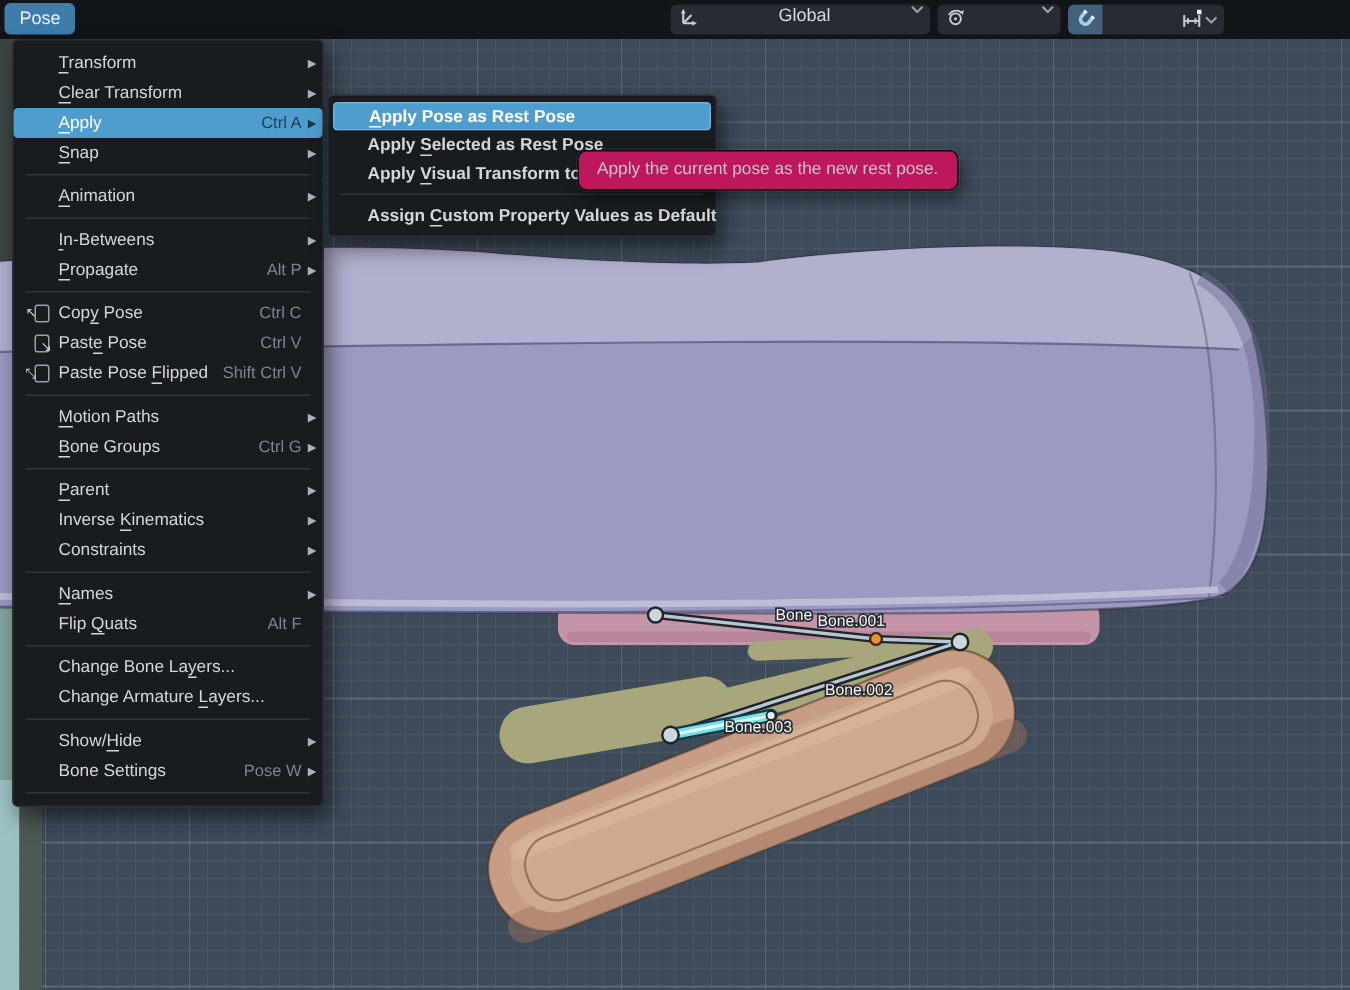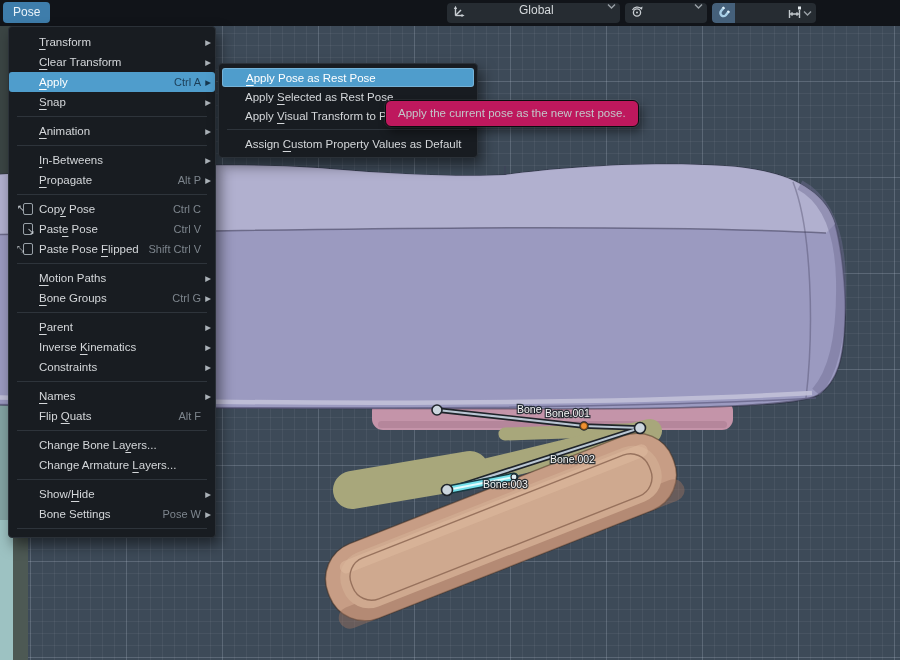--- a/index.html
+++ b/index.html
@@ -25,21 +25,21 @@
       repeating-linear-gradient(180deg, rgba(255,255,255,0.05) 0 1px, transparent 1px 12px);
     background-position:30px 0, 0 55px, 6px 0, 0 7px;}
   .scene{position:absolute;left:0;top:0;z-index:1;}
   
   .menu-panel{position:absolute;background:#181c21;border:1px solid #2b3138;border-radius:4px;
               box-shadow:4px 7px 14px rgba(0,0,0,.5);z-index:30;padding:5px 0 4px 0;}
   #pose-menu{left:8px;top:26px;width:206px;}
   #apply-submenu{left:218px;top:63px;width:258px;z-index:40;padding:4px 0;}
   .menu-item{position:relative;display:flex;align-items:center;height:20px;
              padding:0 14px 0 10px;font-size:11.5px;color:#d4d7da;white-space:nowrap;}
-  #apply-submenu .menu-item{height:19px;padding-left:26px;}
+  #apply-submenu .menu-item{height:19px;padding-left:26px;font-weight:bold;}
   .menu-item.hl{background:#4f9dcc;color:#ffffff;border-radius:3px;}
   #apply-submenu .menu-item.hl{margin:0 3px;padding-left:23px;border:1px solid rgba(255,255,255,.22);height:17px;}
   .menu-item.hl .mi-short{color:#1c3e57;}
   .menu-item.hl .mi-arrow{color:#163850;}
   .mi-icon{position:relative;width:20px;flex:0 0 20px;height:16px;}
   .mi-label{white-space:nowrap;}
   .u{text-decoration:underline;text-decoration-thickness:1px;text-underline-offset:2.5px;}
   .mi-short{margin-left:auto;color:#7d858d;font-size:11px;padding-left:8px;}
   .mi-arrow{position:absolute;right:4px;top:50%;transform:translateY(-50%);
             font-size:7.5px;color:#aab1b7;}

